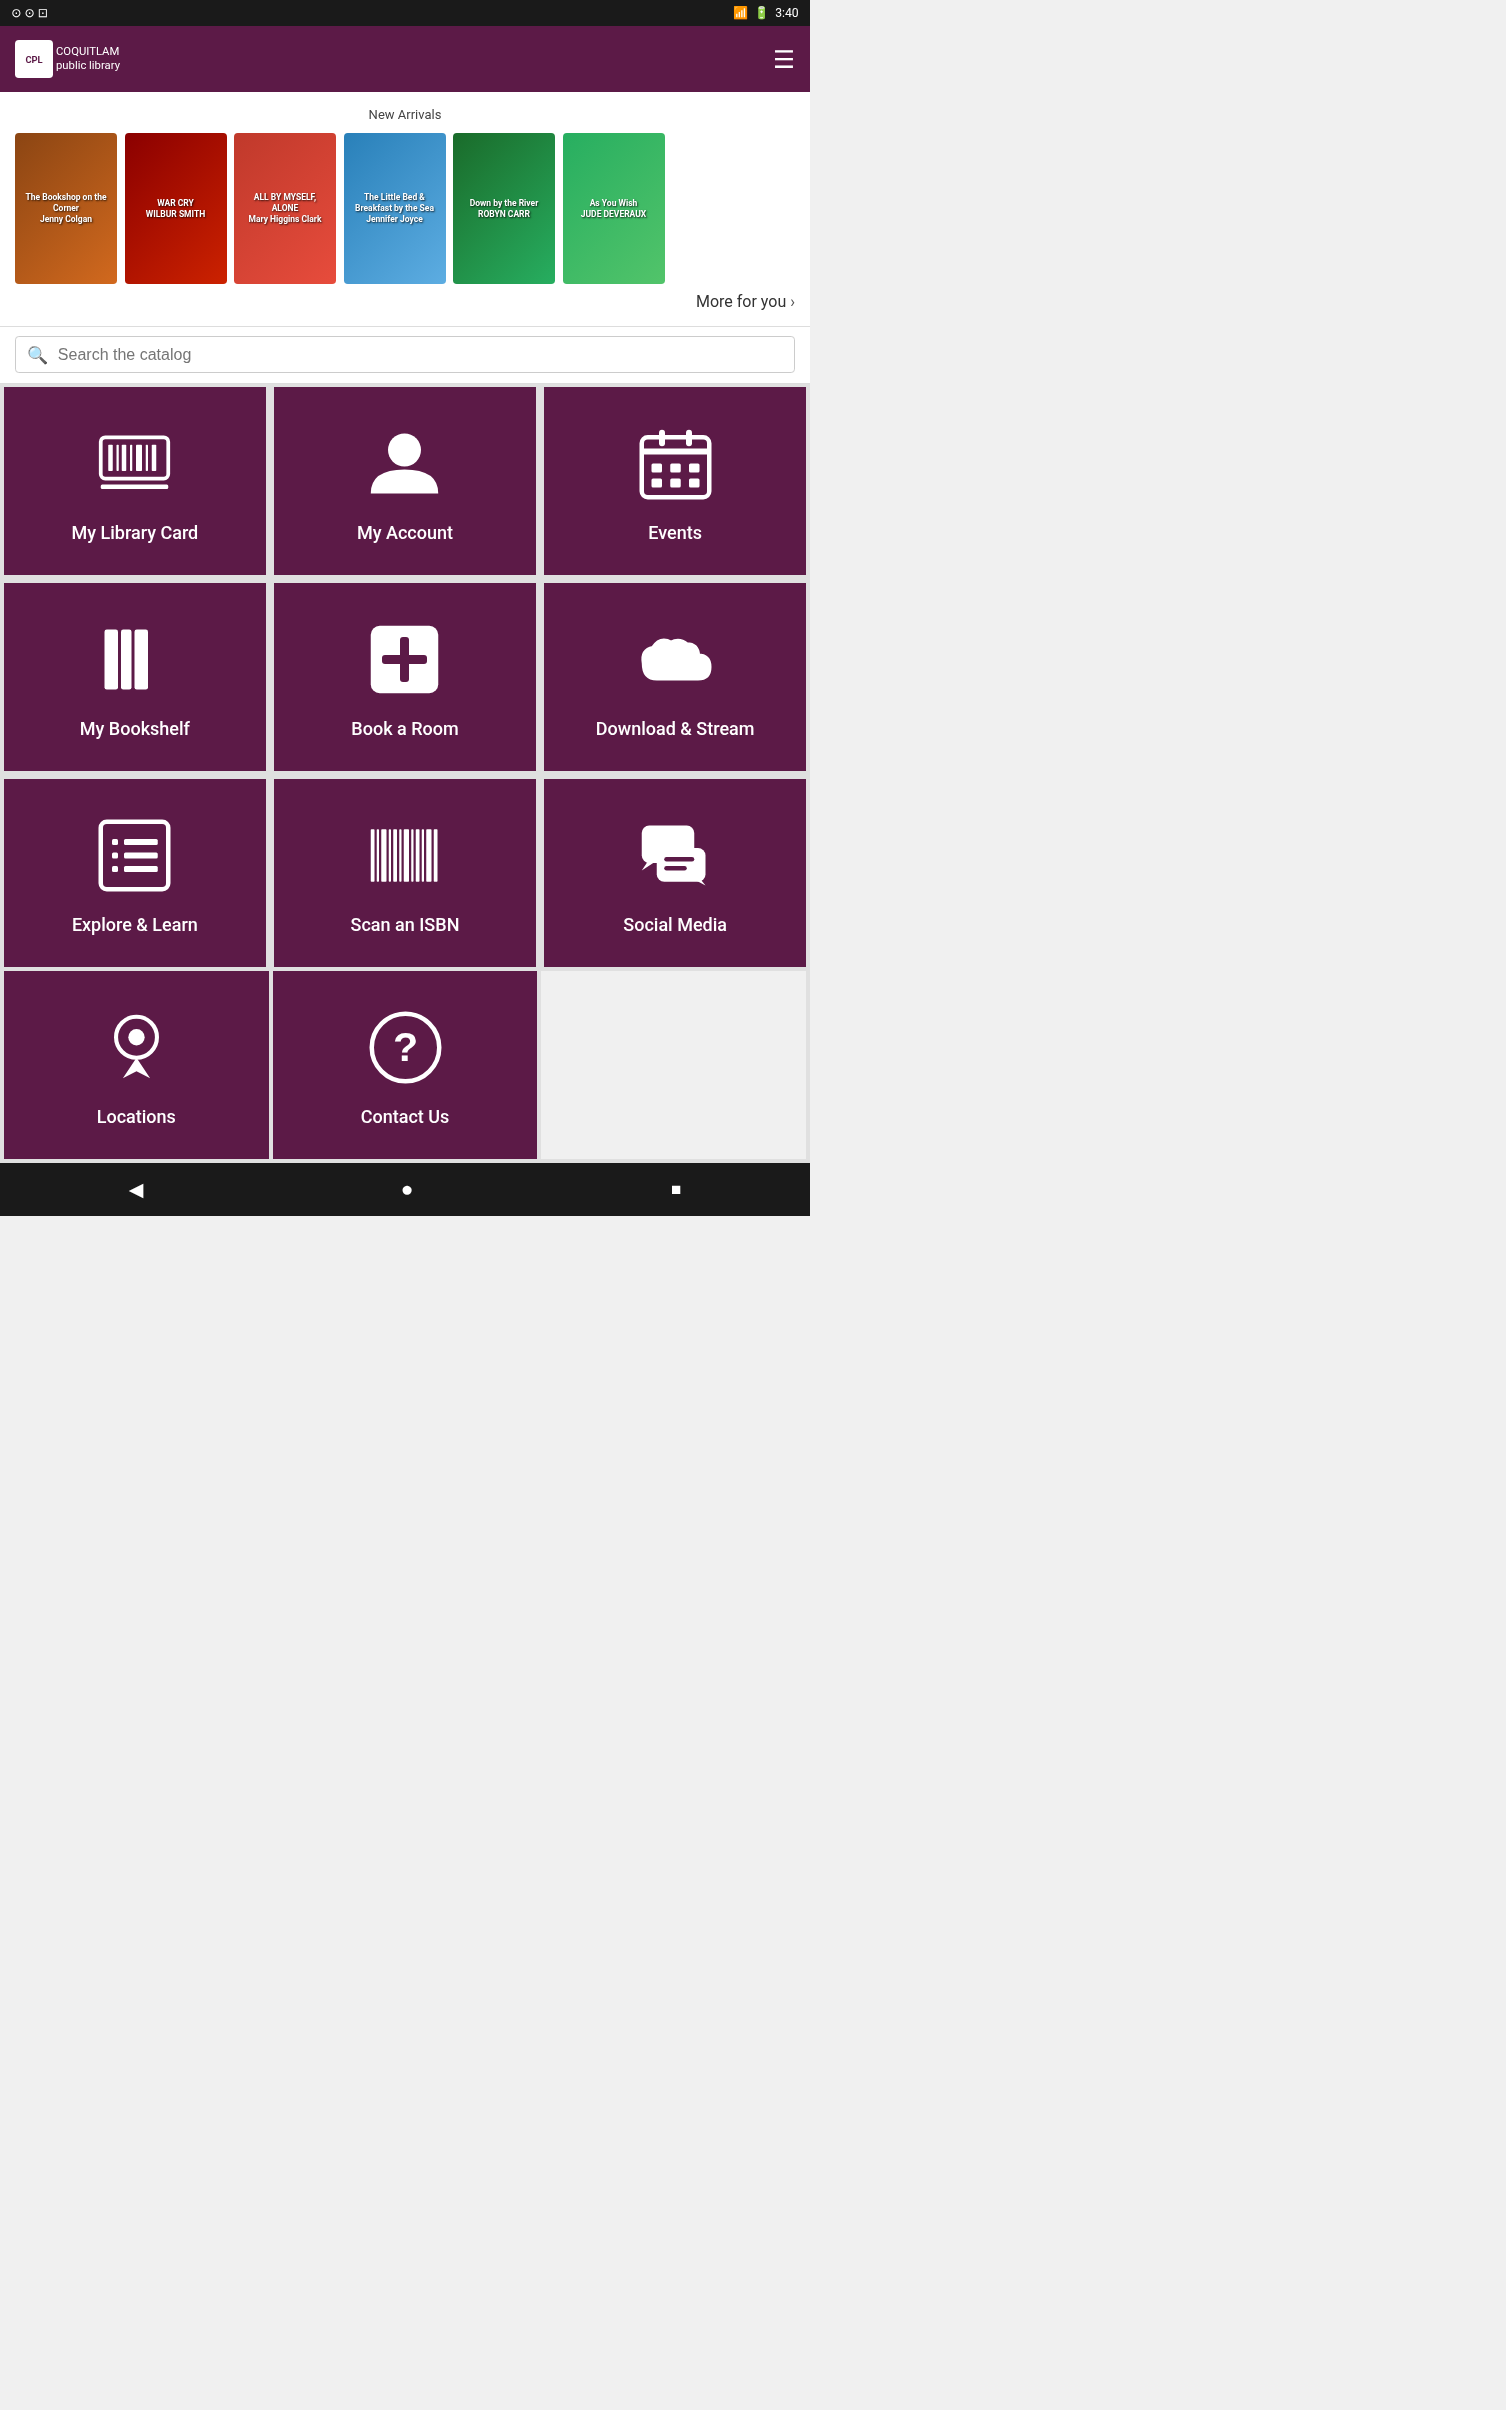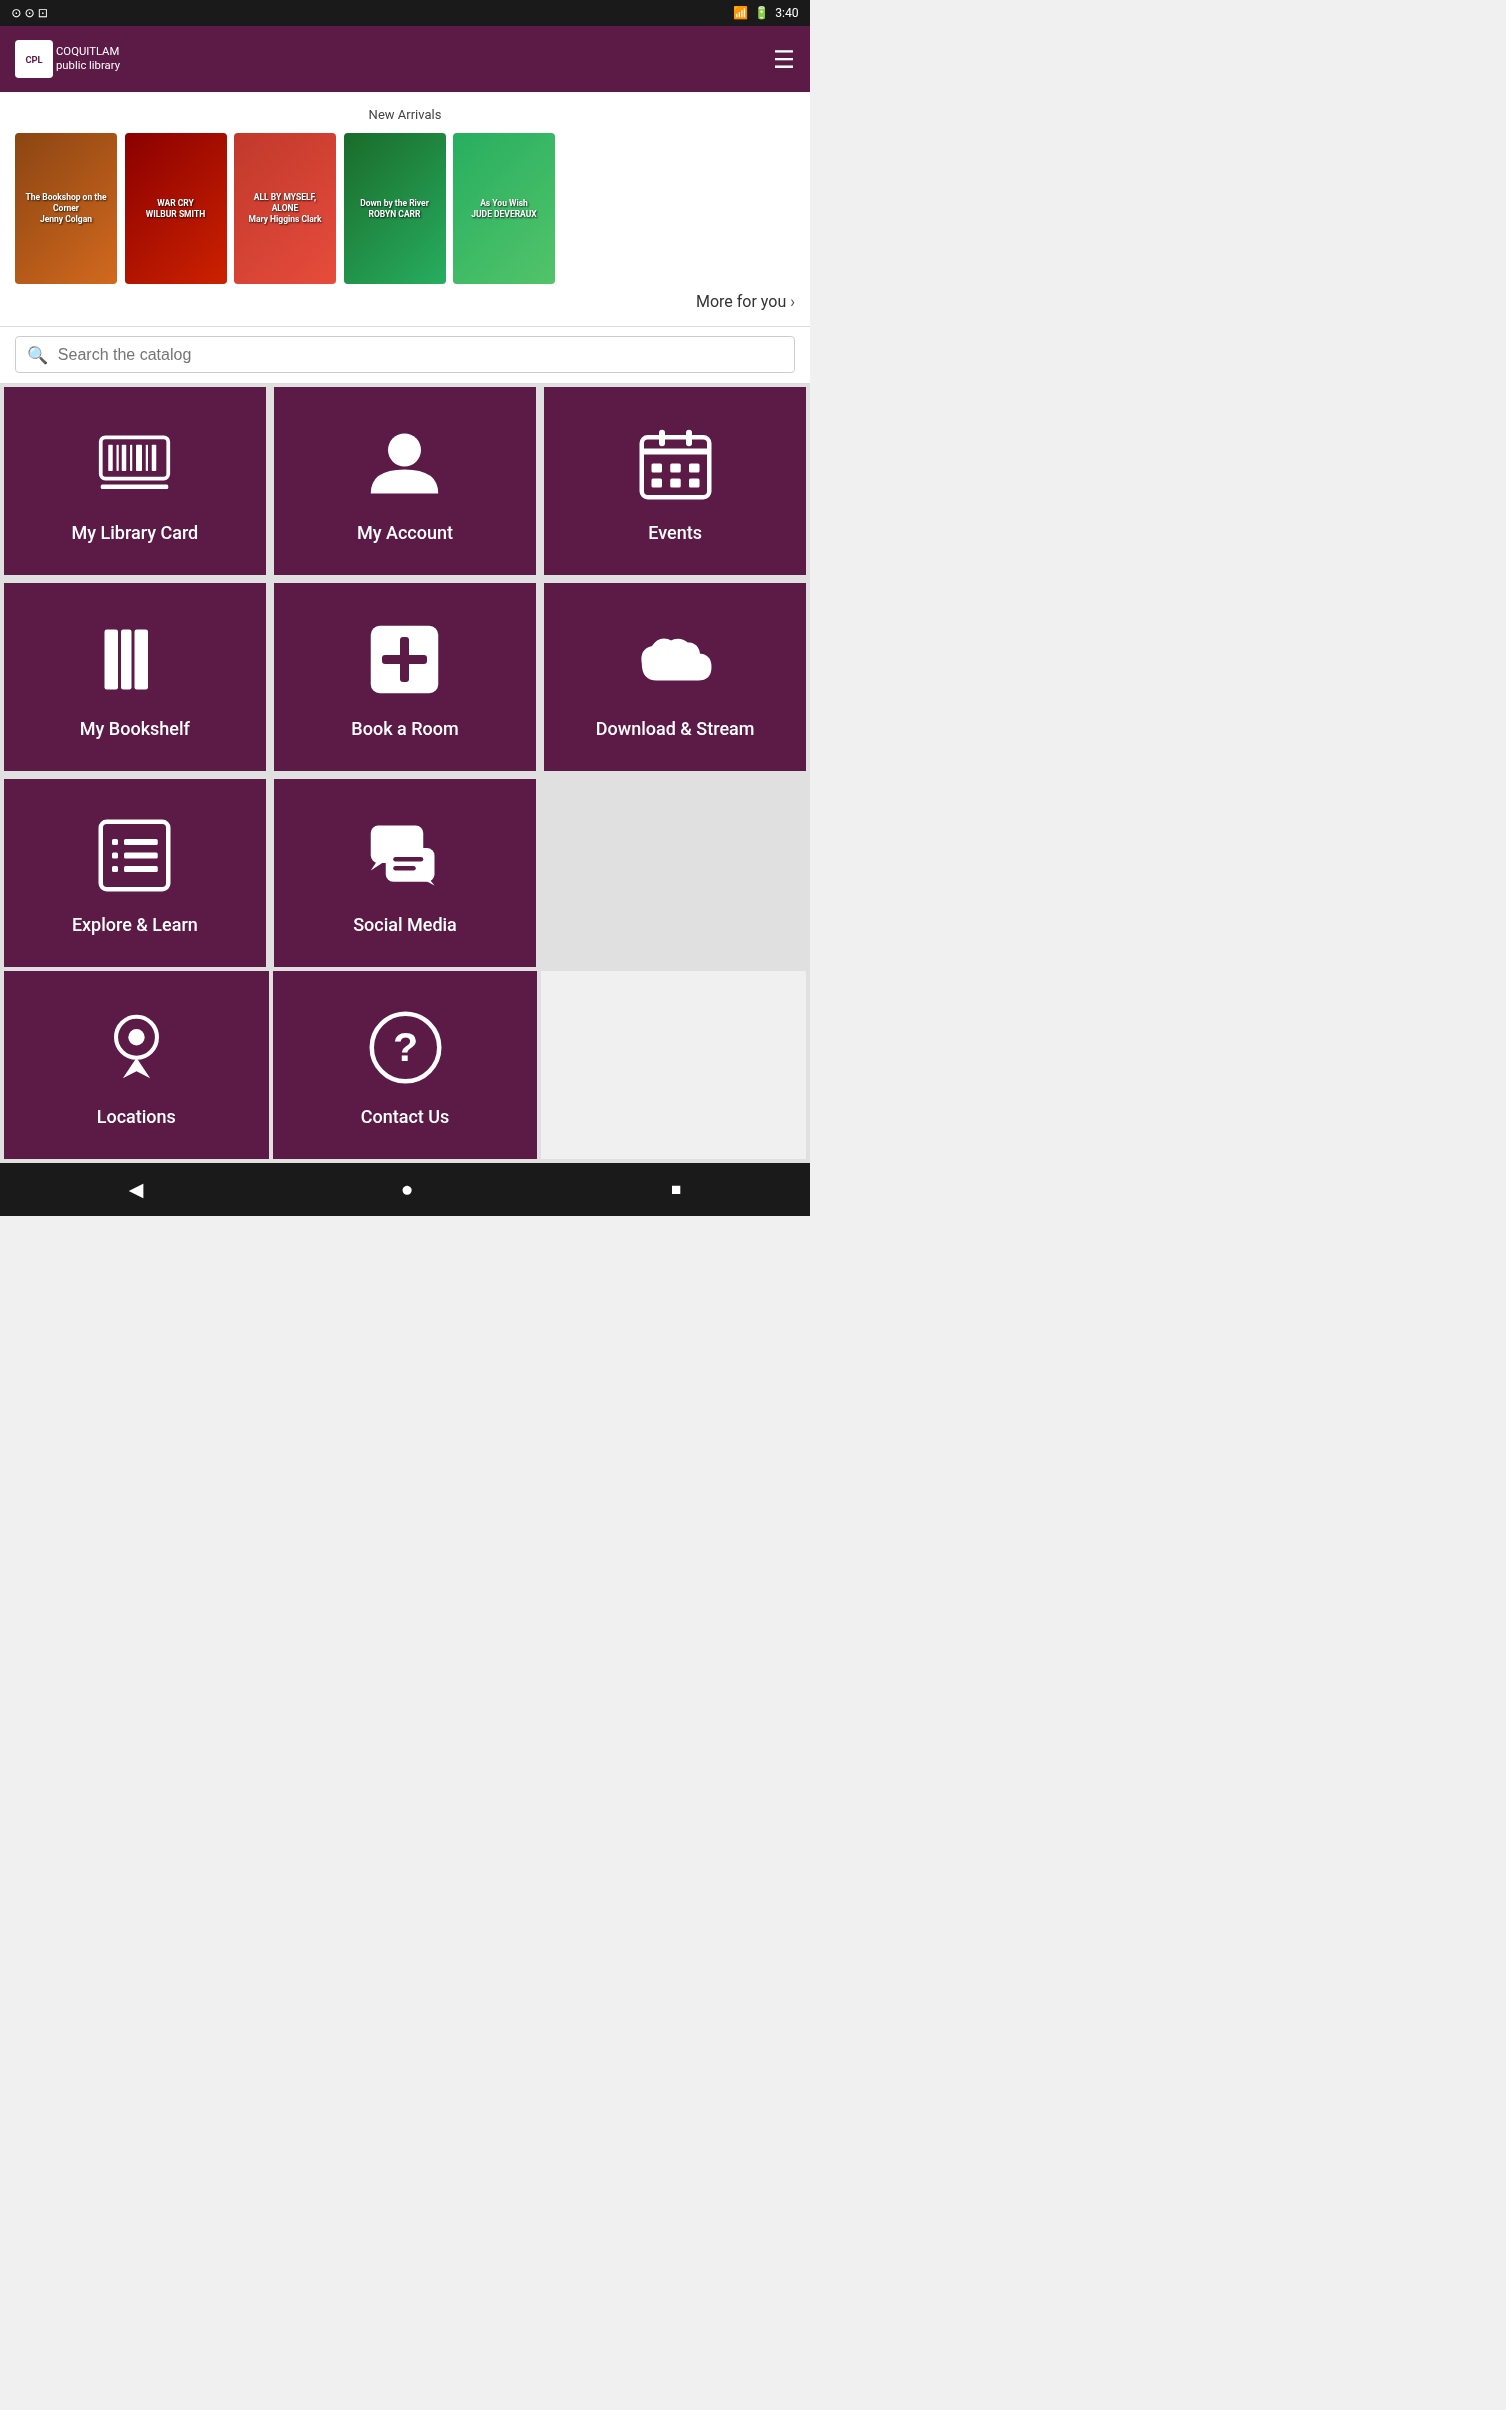--- a/index.html
+++ b/index.html
@@ -263,20 +263,25 @@
       <div class="book-cover-inner book-2">
         <div class="book-text">WAR CRY<br>WILBUR SMITH</div>
       </div>
     </div>
     <div class="book-cover">
       <div class="book-cover-inner book-4">
         <div class="book-text">ALL BY MYSELF, ALONE<br>Mary Higgins Clark</div>
       </div>
     </div>
     <div class="book-cover">
+      <div class="book-cover-inner book-5">
+        <div class="book-text">The Little Bed &amp; Breakfast by the Sea<br>Jennifer Joyce</div>
+      </div>
+    </div>
+    <div class="book-cover">
       <div class="book-cover-inner book-6">
         <div class="book-text">Down by the River<br>ROBYN CARR</div>
       </div>
     </div>
     <div class="book-cover">
       <div class="book-cover-inner book-7">
         <div class="book-text">As You Wish<br>JUDE DEVERAUX</div>
       </div>
     </div>
   </div>
@@ -380,20 +385,39 @@
         <rect x="36" y="28" width="45" height="8" rx="2"></rect>
         <rect x="20" y="46" width="8" height="8" rx="2"></rect>
         <rect x="36" y="46" width="45" height="8" rx="2"></rect>
         <rect x="20" y="64" width="8" height="8" rx="2"></rect>
         <rect x="36" y="64" width="45" height="8" rx="2"></rect>
       </svg>
     </div>
     <span class="grid-item-label">Explore &amp; Learn</span>
   </div>
 
+  <div class="grid-item">
+    <div class="grid-item-icon">
+      <svg viewBox="0 0 100 80" fill="white">
+        <rect x="5" y="5" width="5" height="70" rx="1"></rect>
+        <rect x="13" y="5" width="3" height="70" rx="1"></rect>
+        <rect x="19" y="5" width="7" height="70" rx="1"></rect>
+        <rect x="29" y="5" width="3" height="70" rx="1"></rect>
+        <rect x="35" y="5" width="5" height="70" rx="1"></rect>
+        <rect x="43" y="5" width="3" height="70" rx="1"></rect>
+        <rect x="49" y="5" width="7" height="70" rx="1"></rect>
+        <rect x="59" y="5" width="3" height="70" rx="1"></rect>
+        <rect x="65" y="5" width="5" height="70" rx="1"></rect>
+        <rect x="73" y="5" width="3" height="70" rx="1"></rect>
+        <rect x="79" y="5" width="7" height="70" rx="1"></rect>
+        <rect x="89" y="5" width="5" height="70" rx="1"></rect>
+      </svg>
+    </div>
+    <span class="grid-item-label">Scan an ISBN</span>
+  </div>
 
   <div class="grid-item">
     <div class="grid-item-icon">
       <svg viewBox="0 0 100 100" fill="white">
         <rect x="5" y="10" width="70" height="50" rx="10" ry="10"></rect>
         <polygon points="15,55 5,70 28,55"></polygon>
         <rect x="25" y="40" width="65" height="45" rx="10" ry="10"></rect>
         <polygon points="75,82 90,90 78,75"></polygon>
         <rect x="35" y="52" width="40" height="6" rx="3" fill="#5c1a47"></rect>
         <rect x="35" y="64" width="30" height="6" rx="3" fill="#5c1a47"></rect>

